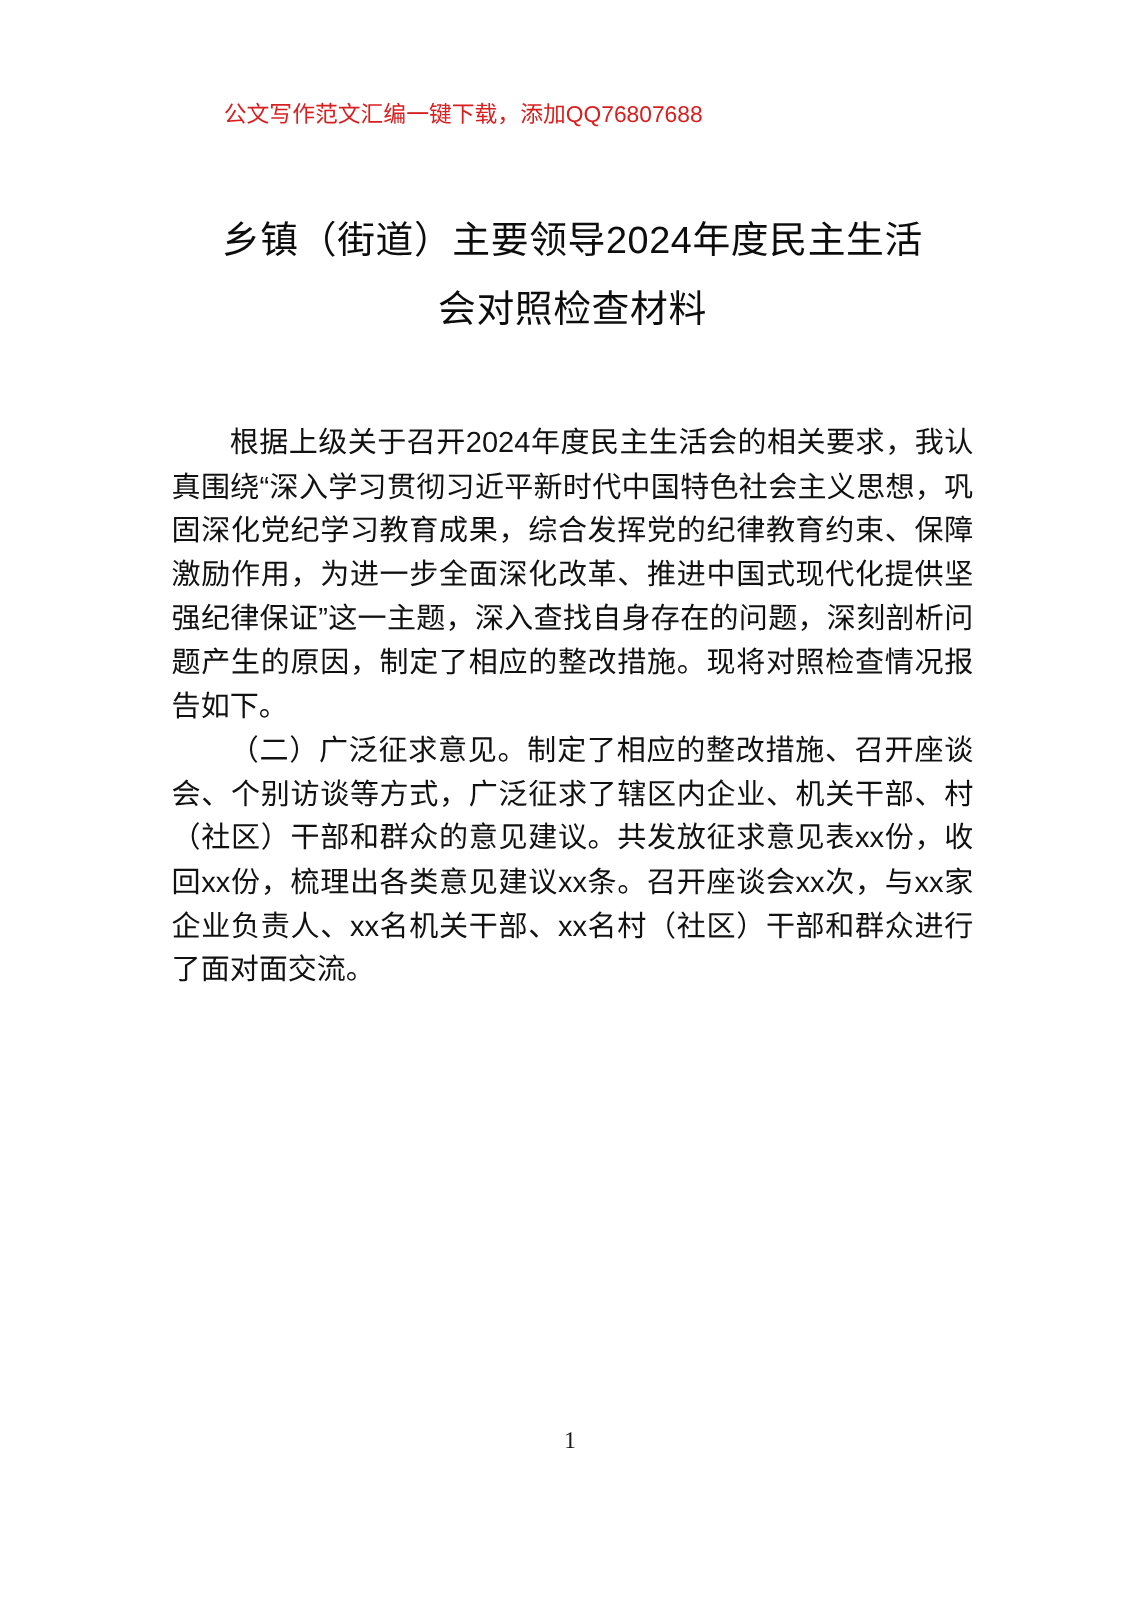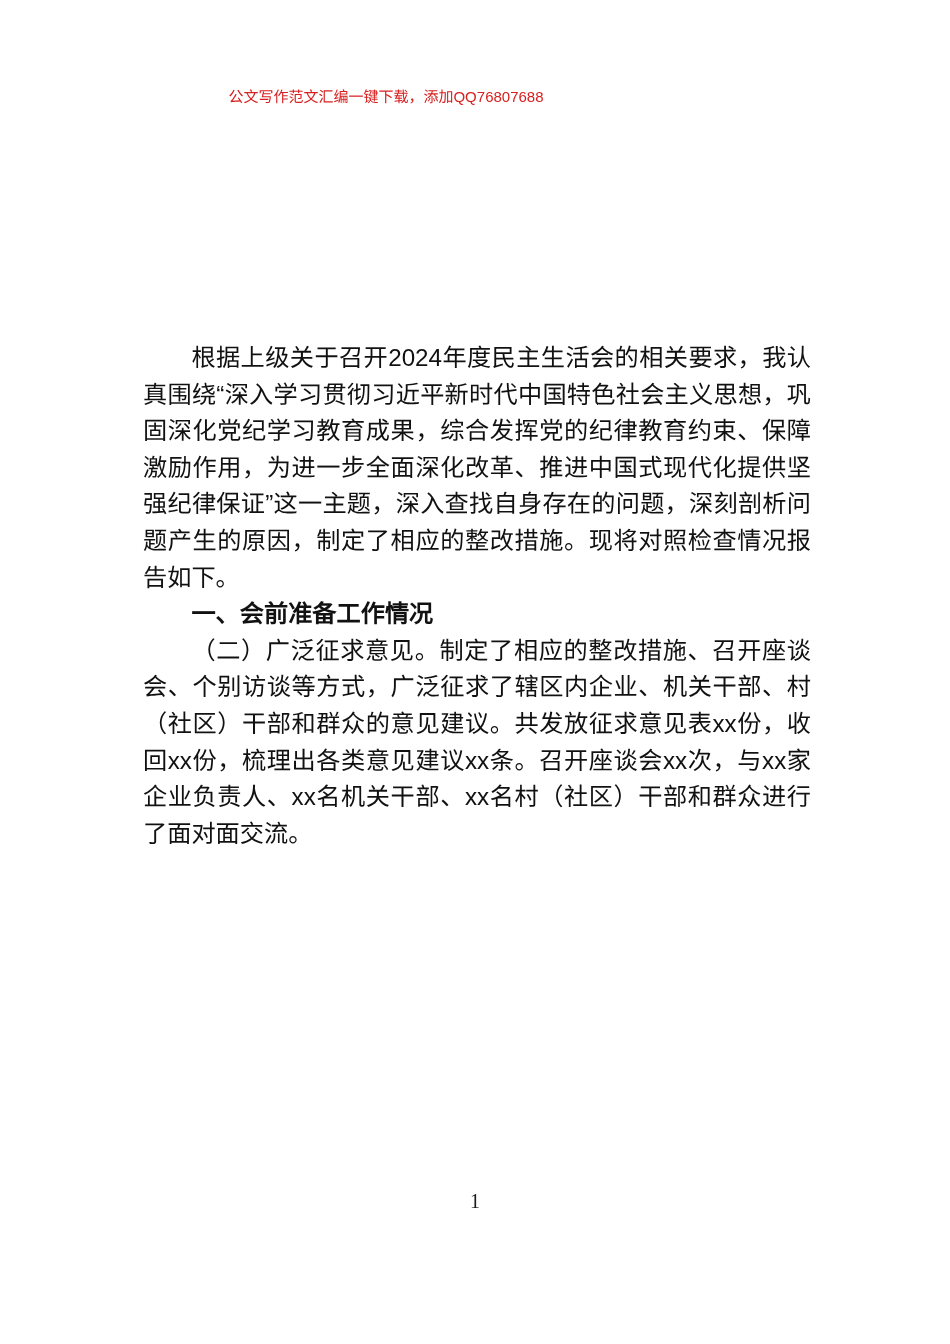--- a/index.html
+++ b/index.html
@@ -22,21 +22,21 @@
   }
 
   
   .watermark {
     position: absolute;
     top: 84px;
     left: 0;
     width: 772px;
     text-align: center;
     color: #d81f1f;
-    font-size: 15px;
+    font-size: 19px;
     font-weight: 400;
     letter-spacing: 0px;
     line-height: 26px;
     white-space: nowrap;
     font-family: "Liberation Sans", "DejaVu Sans", sans-serif;
   }
 
   
   .doc-title {
     position: absolute;
@@ -47,21 +47,21 @@
     font-size: 31.5px;
     font-weight: 400;
     line-height: 57px;
     letter-spacing: 0.5px;
     color: #0d0d0d;
   }
 
   
   .body-area {
     position: absolute;
-    top: 340px;
+    top: 352px;
     left: 143px;
     width: 668px;
   }
 
   .para {
     margin: 0;
     font-size: 24.2px;
     line-height: 36.6px;
     text-align: justify;
     text-justify: inter-ideograph;
@@ -87,22 +87,25 @@
     color: #1a1a1a;
   }
 </style>
 </head>
 <body>
 
 <div class="page">
 
   <div class="watermark">公文写作范文汇编一键下载，添加QQ76807688</div>
 
+  <div class="doc-title">
+    <div>乡镇（街道）主要领导2024年度民主生活</div>
+    <div>会对照检查材料</div>
+  </div>
 
   <div class="body-area">
     <p class="para">根据上级关于召开2024年度民主生活会的相关要求，我认真围绕“深入学习贯彻习近平新时代中国特色社会主义思想，巩固深化党纪学习教育成果，综合发挥党的纪律教育约束、保障激励作用，为进一步全面深化改革、推进中国式现代化提供坚强纪律保证”这一主题，深入查找自身存在的问题，深刻剖析问题产生的原因，制定了相应的整改措施。现将对照检查情况报告如下。</p>
-    <p class="para heading">一、会前准备工作情况</p>
     <p class="para">（二）广泛征求意见。制定了相应的整改措施、召开座谈会、个别访谈等方式，广泛征求了辖区内企业、机关干部、村（社区）干部和群众的意见建议。共发放征求意见表xx份，收回xx份，梳理出各类意见建议xx条。召开座谈会xx次，与xx家企业负责人、xx名机关干部、xx名村（社区）干部和群众进行了面对面交流。</p>
   </div>
 
   <div class="page-number">1</div>
 
 </div>
 
 </body></html>

